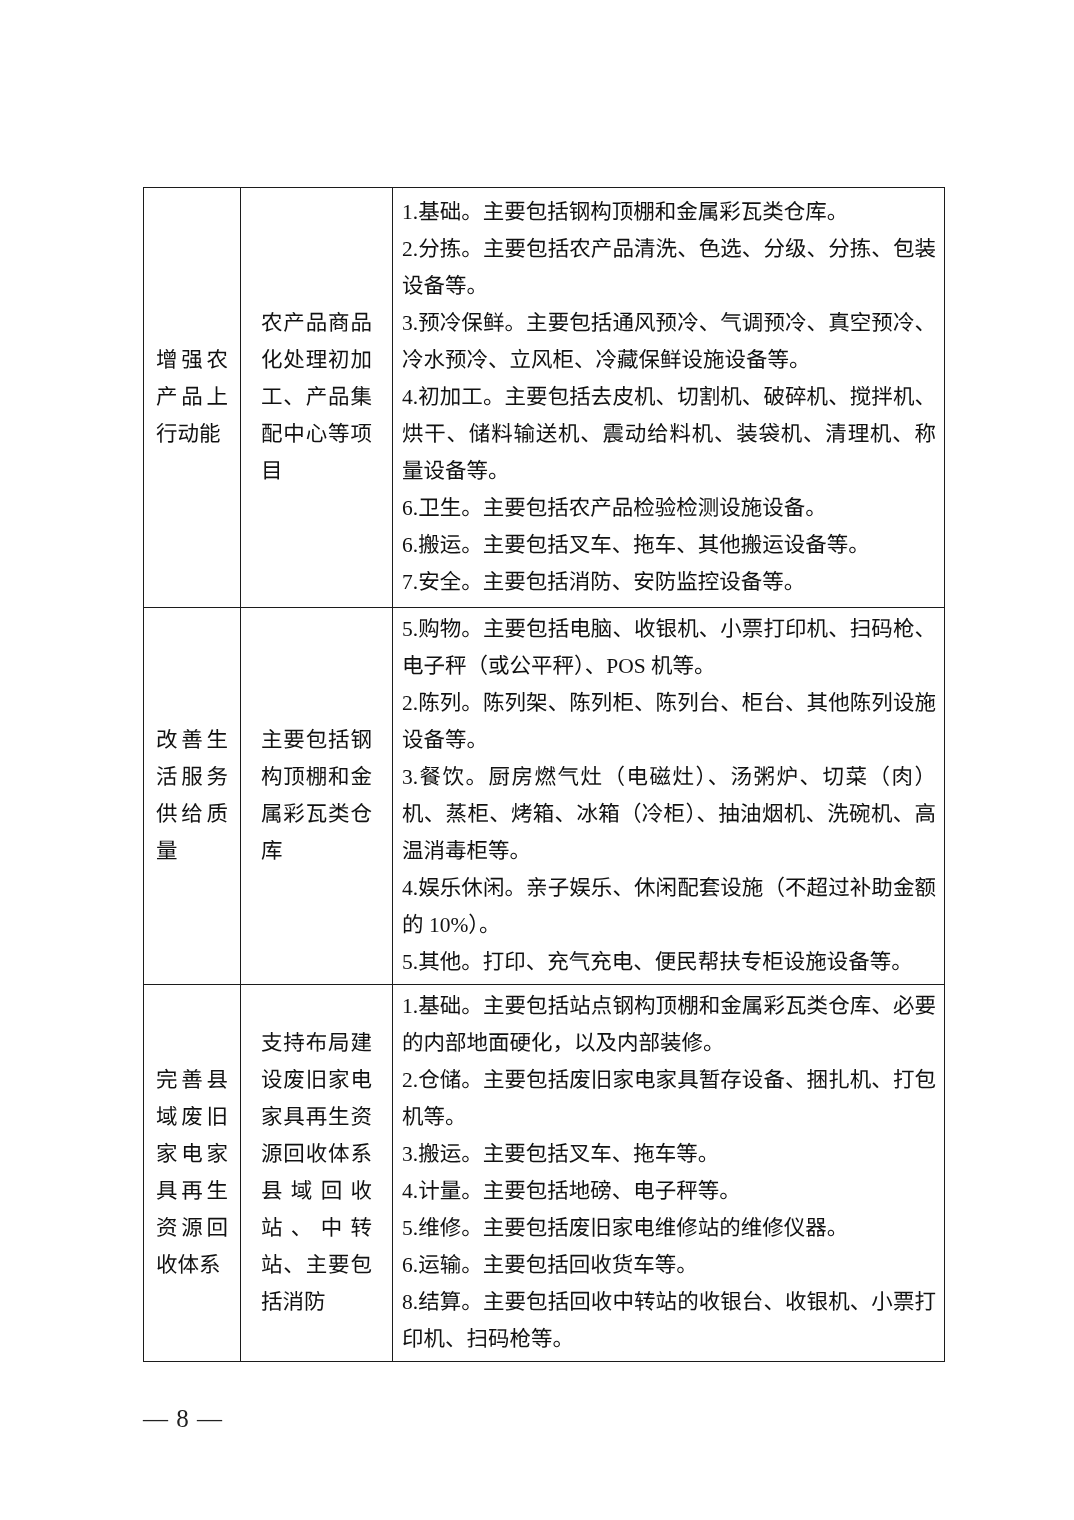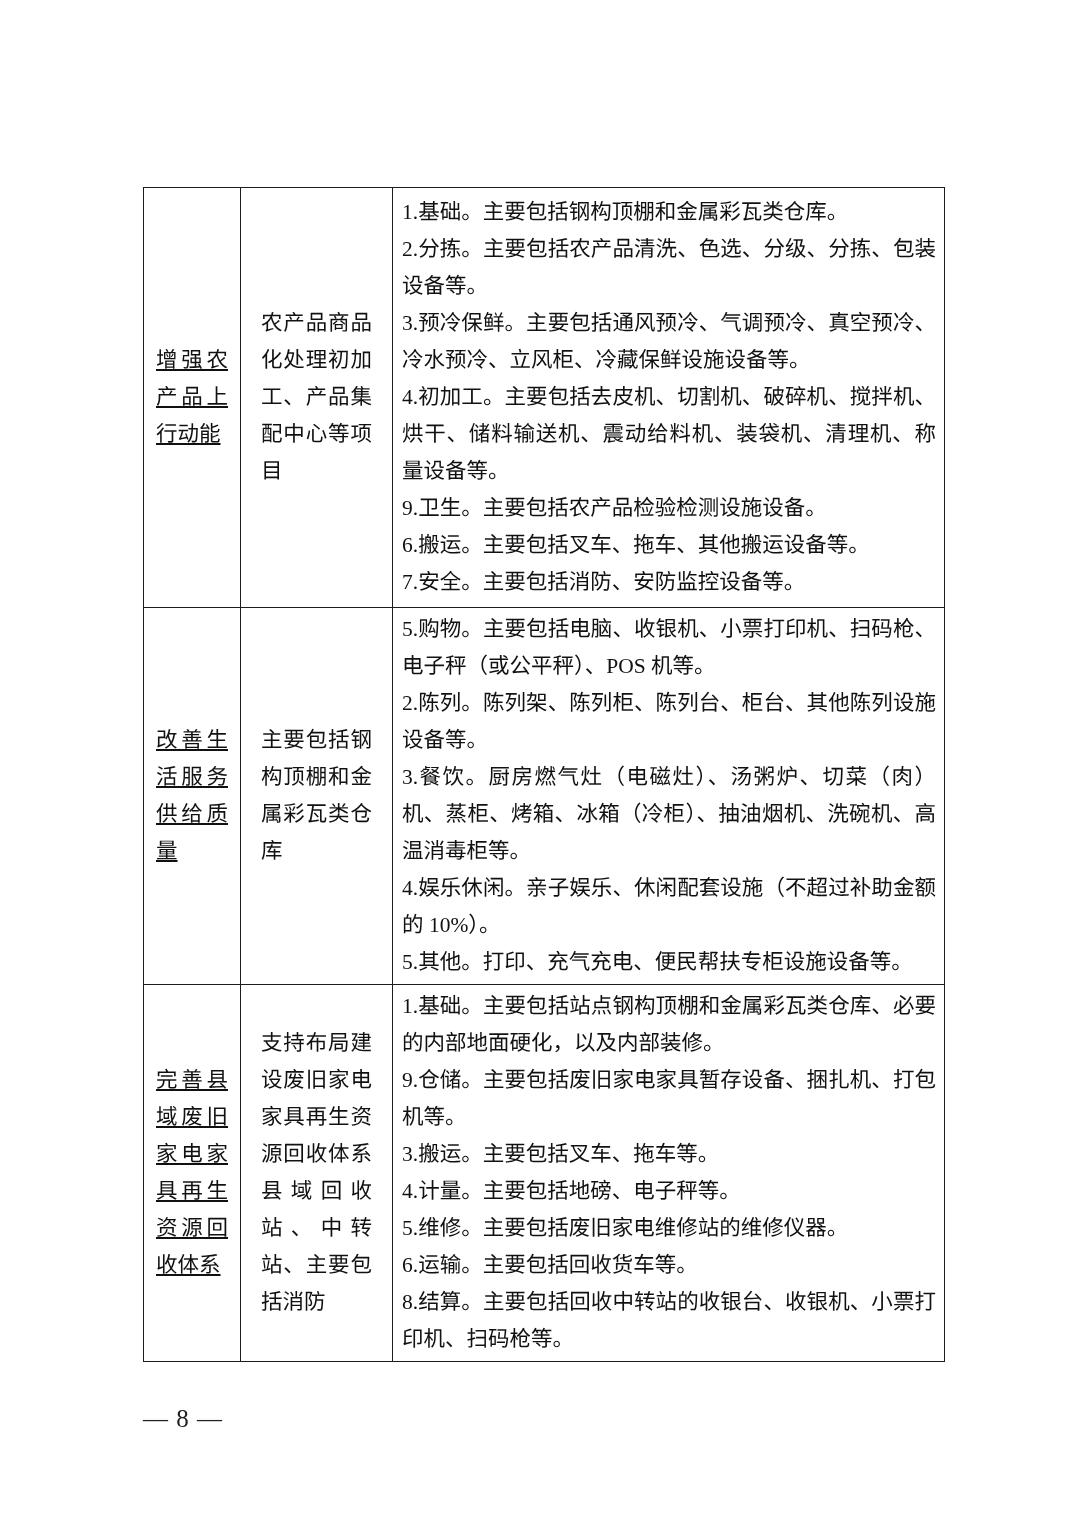--- a/index.html
+++ b/index.html
@@ -34,21 +34,20 @@
     border: 1.5px solid #1c1c1c;
     vertical-align: middle;
     font-size: 21.5px;
     line-height: 37px;
     color: #111111;
   }
   td.cell-category {
     padding: 0 12px;
     text-align: justify;
     text-justify: inter-character;
-    text-decoration: underline;
   }
   td.cell-project {
     padding: 0 20px;
     text-align: justify;
     text-justify: inter-character;
   }
   td.cell-items {
     padding: 3px 8px 3px 9px;
     vertical-align: middle;
   }
@@ -89,21 +88,21 @@
           <span>增强农产品上行动能</span>
         </td>
         <td class="cell-project">
           <span>农产品商品化处理初加工、产品集配中心等项目</span>
         </td>
         <td class="cell-items">
           <p class="spec-item">1.基础。主要包括钢构顶棚和金属彩瓦类仓库。</p>
           <p class="spec-item">2.分拣。主要包括农产品清洗、色选、分级、分拣、包装设备等。</p>
           <p class="spec-item">3.预冷保鲜。主要包括通风预冷、气调预冷、真空预冷、冷水预冷、立风柜、冷藏保鲜设施设备等。</p>
           <p class="spec-item">4.初加工。主要包括去皮机、切割机、破碎机、搅拌机、烘干、储料输送机、震动给料机、装袋机、清理机、称量设备等。</p>
-          <p class="spec-item">9.卫生。主要包括农产品检验检测设施设备。</p>
+          <p class="spec-item">6.卫生。主要包括农产品检验检测设施设备。</p>
           <p class="spec-item">6.搬运。主要包括叉车、拖车、其他搬运设备等。</p>
           <p class="spec-item">7.安全。主要包括消防、安防监控设备等。</p>
         </td>
       </tr>
       <tr class="row-2">
         <td class="cell-category">
           <span>改善生活服务供给质量</span>
         </td>
         <td class="cell-project">
           <span>主要包括钢构顶棚和金属彩瓦类仓库</span>
@@ -118,21 +117,21 @@
       </tr>
       <tr class="row-3">
         <td class="cell-category">
           <span>完善县域废旧家电家具再生资源回收体系</span>
         </td>
         <td class="cell-project">
           <span>支持布局建设废旧家电家具再生资源回收体系县域回收站、中转站、主要包括消防</span>
         </td>
         <td class="cell-items">
           <p class="spec-item">1.基础。主要包括站点钢构顶棚和金属彩瓦类仓库、必要的内部地面硬化，以及内部装修。</p>
-          <p class="spec-item">9.仓储。主要包括废旧家电家具暂存设备、捆扎机、打包机等。</p>
+          <p class="spec-item">2.仓储。主要包括废旧家电家具暂存设备、捆扎机、打包机等。</p>
           <p class="spec-item">3.搬运。主要包括叉车、拖车等。</p>
           <p class="spec-item">4.计量。主要包括地磅、电子秤等。</p>
           <p class="spec-item">5.维修。主要包括废旧家电维修站的维修仪器。</p>
           <p class="spec-item">6.运输。主要包括回收货车等。</p>
           <p class="spec-item">8.结算。主要包括回收中转站的收银台、收银机、小票打印机、扫码枪等。</p>
         </td>
       </tr>
     </tbody>
   </table>
 

